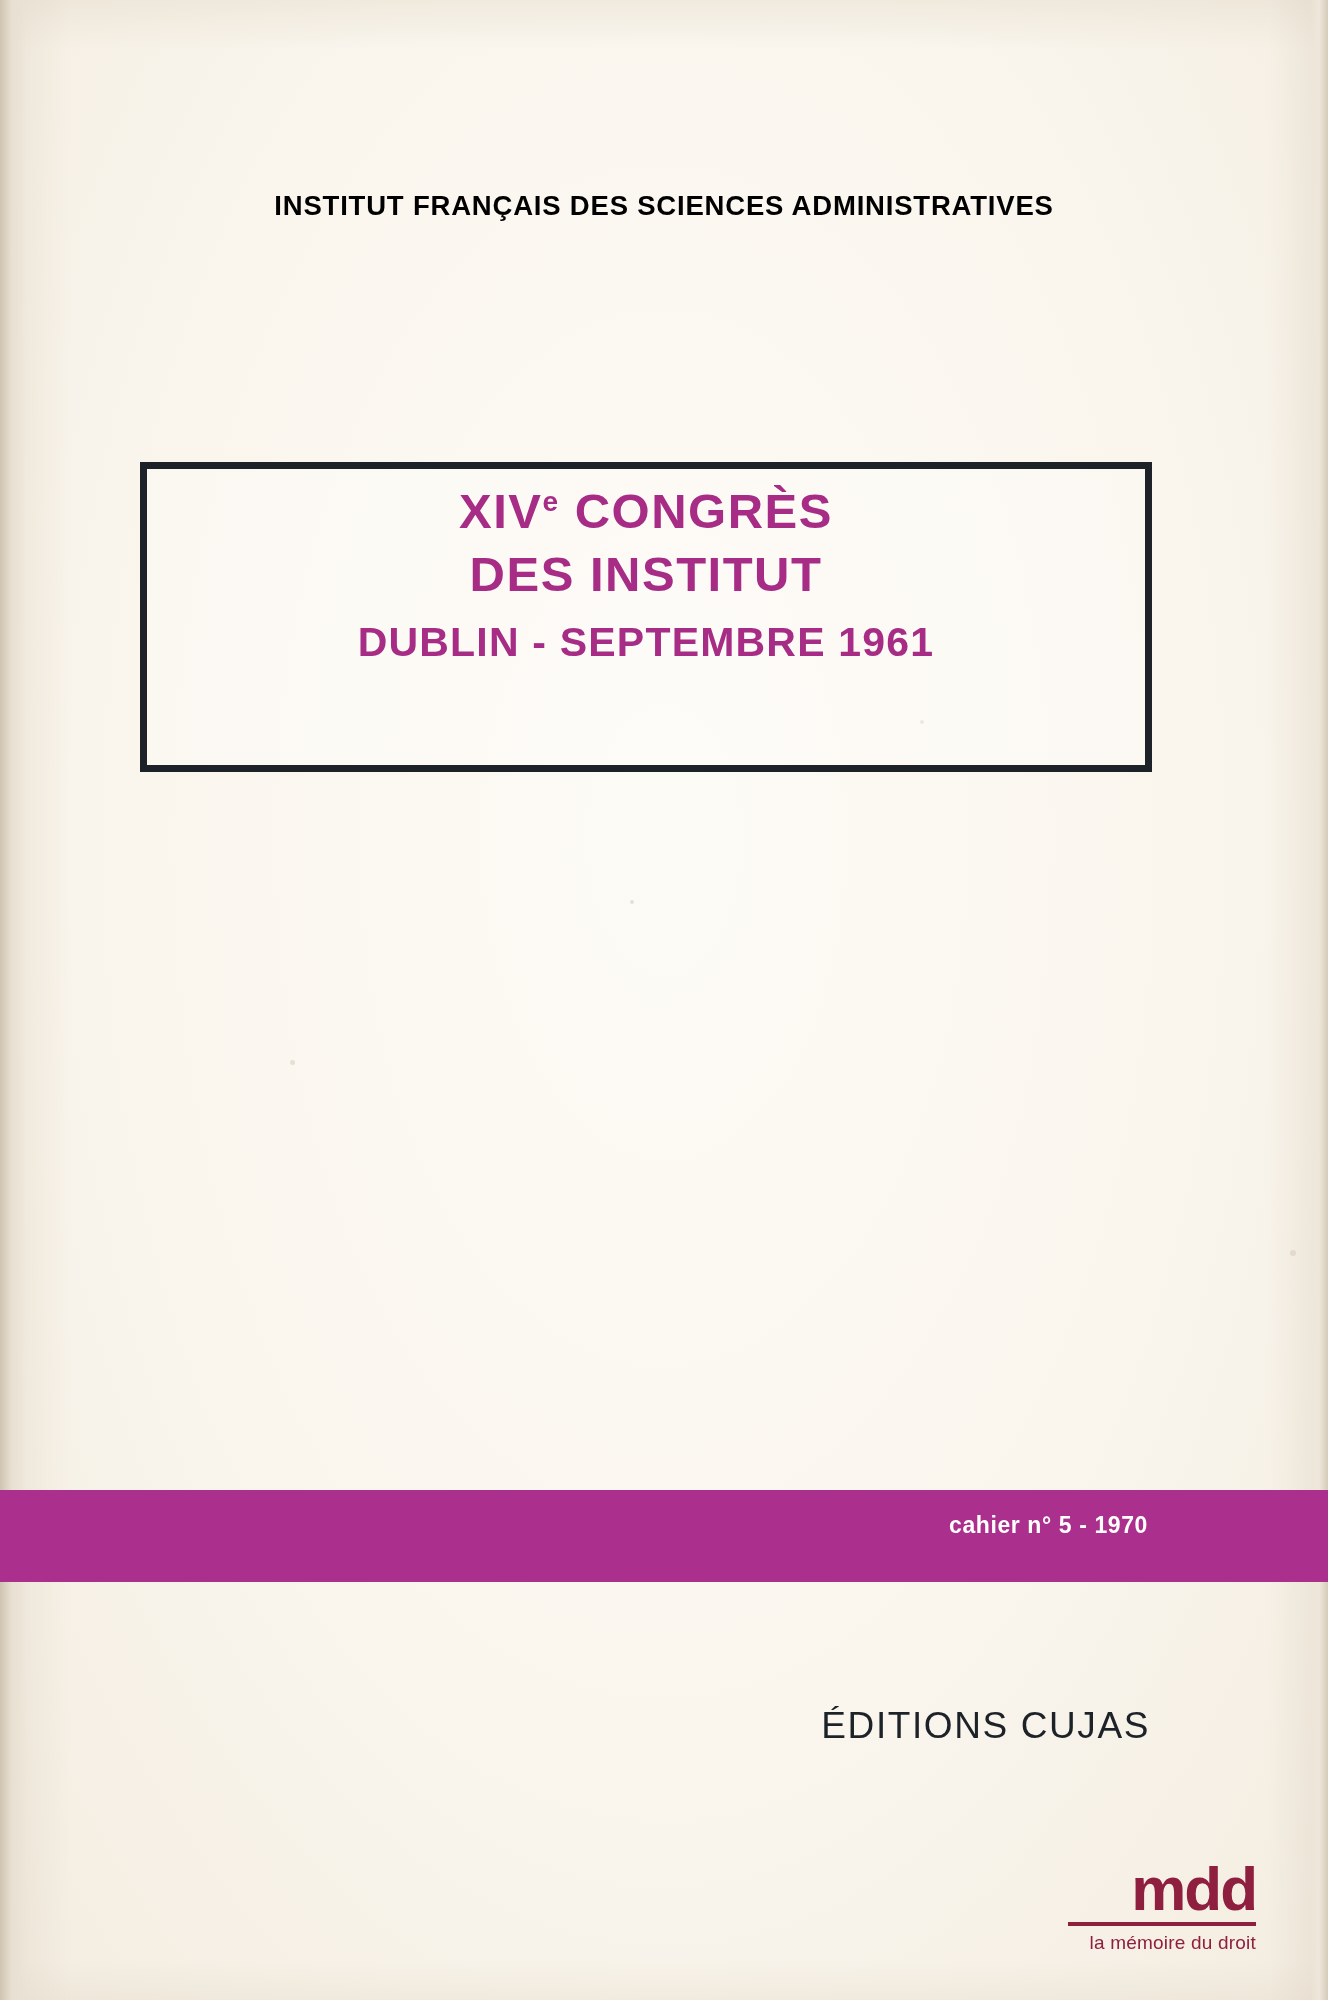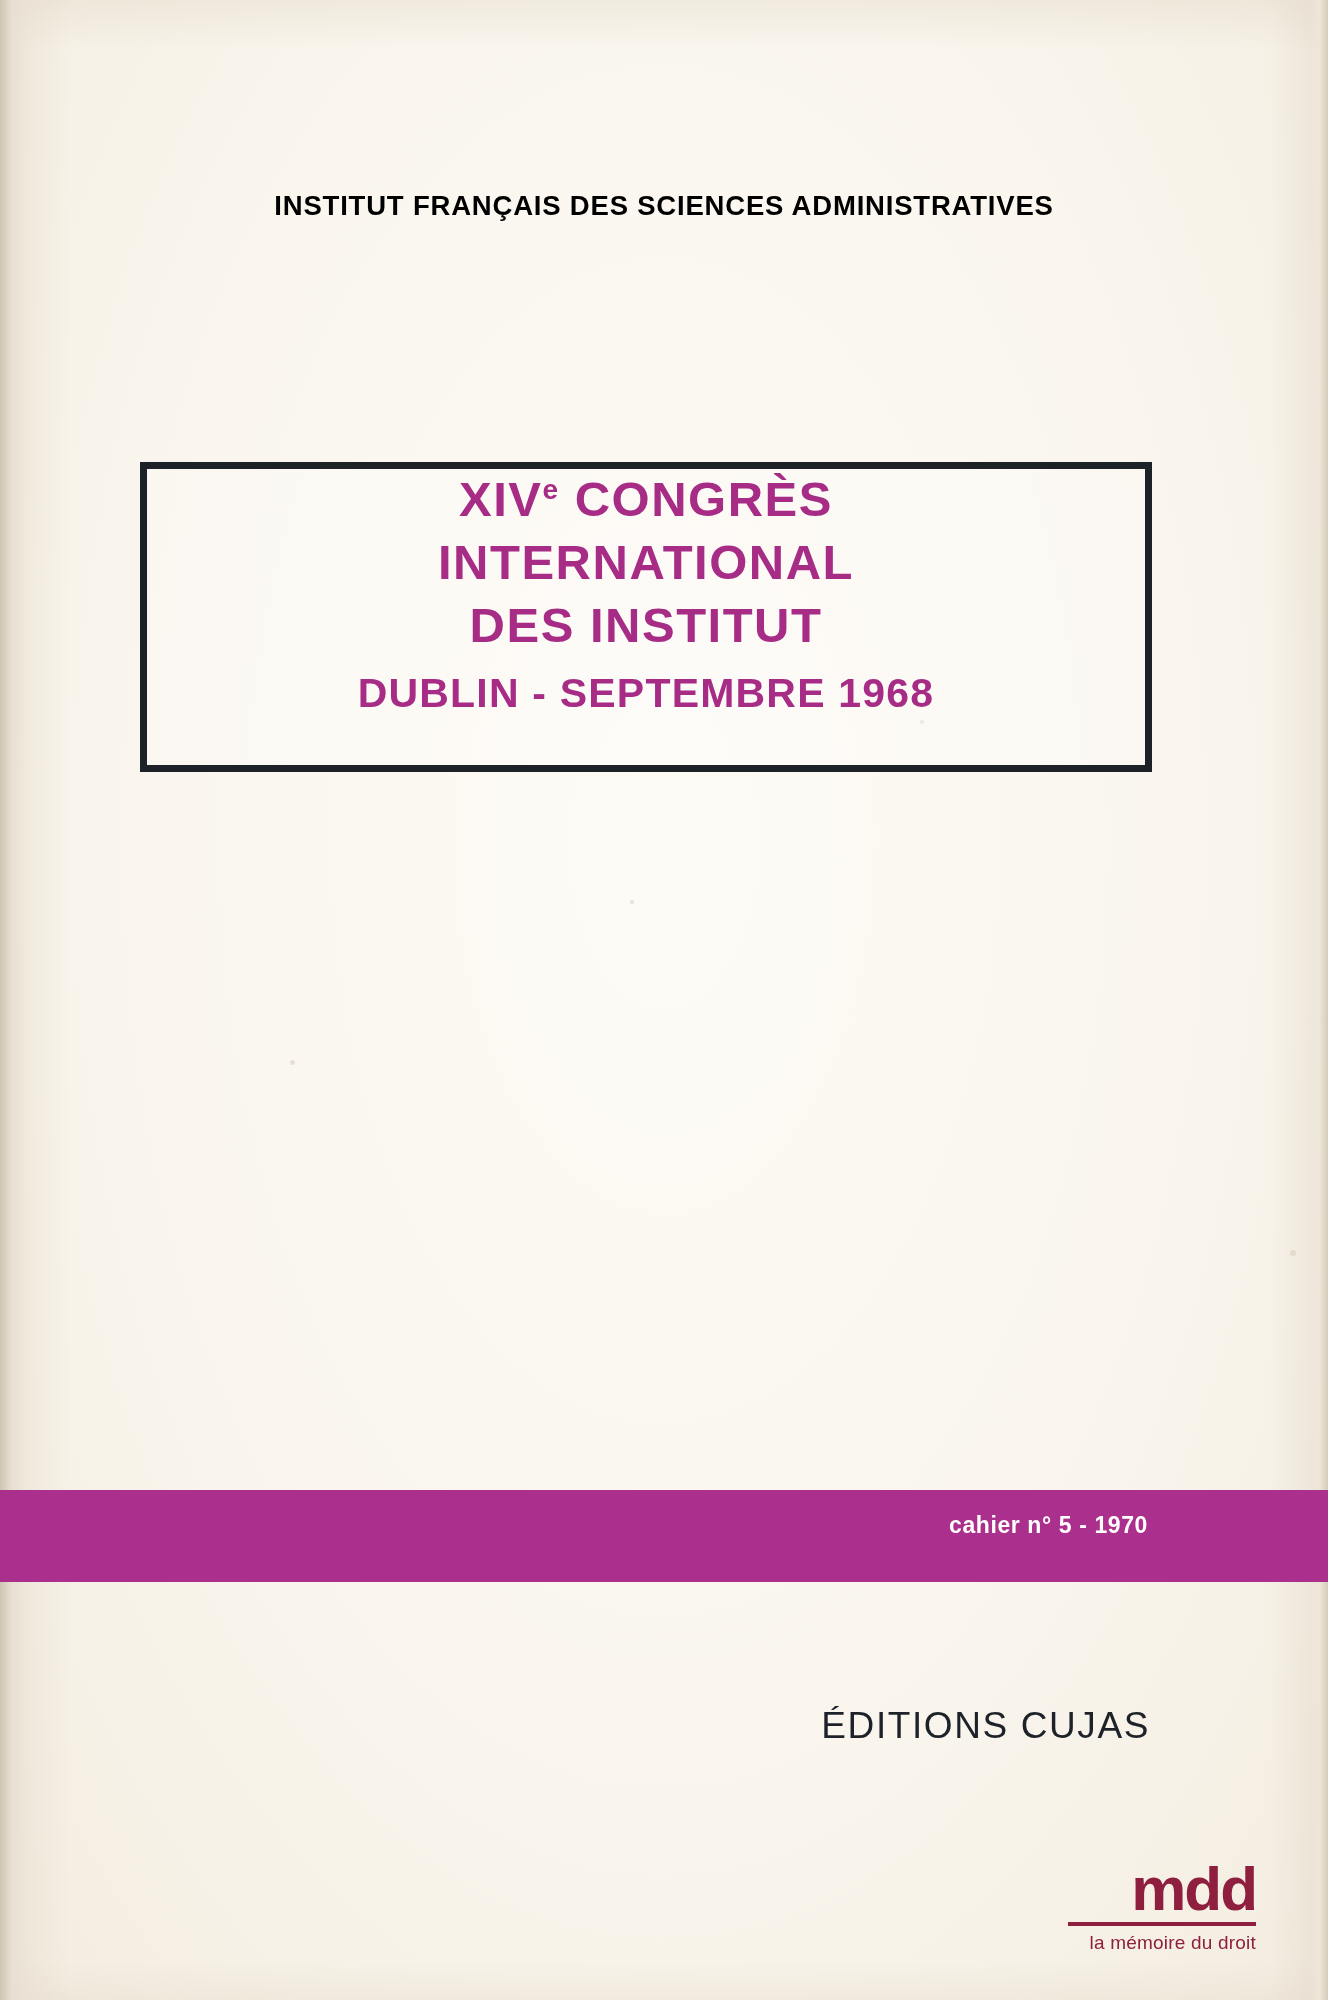--- a/index.html
+++ b/index.html
@@ -66,21 +66,21 @@
     width: 1012px;
     height: 310px;
     border: 7px solid #1d2128;
     box-sizing: border-box;
     background: rgba(255,255,255,0.25);
   }
 
   .title-stack {
     position: absolute;
     left: 140px;
-    top: 468px;
+    top: 480px;
     width: 1012px;
     text-align: center;
     color: #a72c86;
   }
   .title-line {
     font-size: 49px;
     font-weight: bold;
     letter-spacing: 1.5px;
     line-height: 63px;
     white-space: nowrap;
@@ -173,23 +173,22 @@
   <div class="speck" style="left:630px; top:900px; width:4px; height:4px;"></div>
   <div class="speck" style="left:920px; top:720px; width:4px; height:4px;"></div>
   <div class="speck" style="left:1290px; top:1250px; width:6px; height:6px;"></div>
 
   <div class="publisher-line">INSTITUT FRANÇAIS DES SCIENCES ADMINISTRATIVES</div>
 
   <div class="title-box"></div>
 
   <div class="title-stack">
     <div class="title-line"><span>XIV</span><sup>e</sup><span> CONGRÈS</span></div>
-    <div class="title-line">INTERNATIONAL</div>
     <div class="title-line">DES INSTITUT</div>
-    <div class="subtitle-line">DUBLIN - SEPTEMBRE 1968</div>
+    <div class="subtitle-line">DUBLIN - SEPTEMBRE 1961</div>
   </div>
 
   <div class="magenta-band"></div>
   <div class="band-text">cahier n° 5 - 1970</div>
 
   <div class="editor-line">ÉDITIONS CUJAS</div>
 
   <div class="logo">
     <div class="logo-mark">mdd</div>
     <div class="logo-rule"></div>

